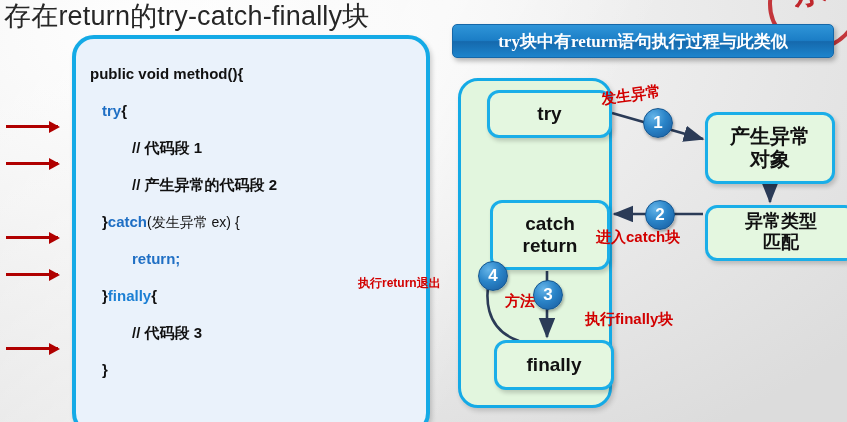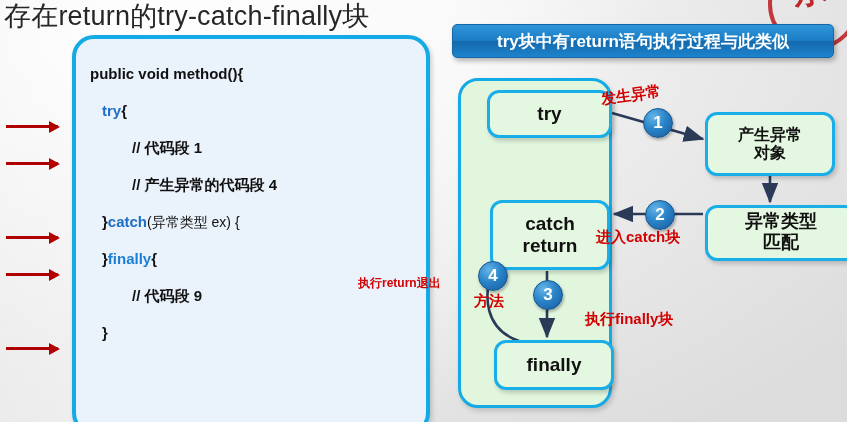--- a/index.html
+++ b/index.html
@@ -63,39 +63,40 @@
 
   
   .banner{
     position:absolute;left:452px;top:24px;width:382px;height:34px;
     background:linear-gradient(180deg,#2f95d8 0%,#1b7ec6 48%,#1569ad 52%,#1d84cc 100%);
     border:1px solid #1567a8;border-radius:5px;
     box-shadow:2px 3px 5px rgba(0,0,0,.28);
     color:#fff;font-size:17px;font-weight:bold;
     display:flex;align-items:center;justify-content:center;white-space:nowrap;
     box-sizing:border-box;
+    font-family:Liberation Serif, serif;
   }
 
   
   .green-panel{
     position:absolute;left:458px;top:78px;width:154px;height:330px;
     background:#e2f6de;border:3px solid #14aae6;border-radius:20px;
     box-shadow:2px 3px 5px rgba(0,0,0,.16);
     box-sizing:border-box;
   }
   .node{
     position:absolute;background:#e4f7e0;border:3px solid #1aaee8;border-radius:12px;
     box-shadow:2px 3px 4px rgba(0,0,0,.18);
     display:flex;align-items:center;justify-content:center;text-align:center;
     font-weight:bold;color:#111;box-sizing:border-box;line-height:1.15;
   }
   .n-try{left:487px;top:90px;width:125px;height:48px;font-size:19px;}
   .n-catch{left:490px;top:200px;width:120px;height:70px;font-size:19px;}
   .n-finally{left:494px;top:340px;width:120px;height:50px;font-size:19px;}
-  .n-produce{left:705px;top:112px;width:130px;height:64px;font-size:16px;}
+  .n-produce{left:705px;top:112px;width:130px;height:72px;font-size:20px;}
   .n-match{left:705px;top:205px;width:152px;height:56px;font-size:18px;font-family:Liberation Mono, monospace;}
 
   
   .wires{position:absolute;left:0;top:0;width:847px;height:422px;pointer-events:none;}
 
   
   .num{
     position:absolute;width:28px;height:28px;border-radius:50%;
     background:radial-gradient(circle at 34% 28%, #64b4e8 0%, #2a84c8 45%, #17599c 100%);
     border:1px solid #15568f;
@@ -109,21 +110,21 @@
   .num4{left:478px;top:261px;}
 
   
   .rlabel{
     position:absolute;color:#d20000;font-weight:bold;white-space:nowrap;
   }
   .lbl-exc{left:601px;top:86px;font-size:15px;transform:rotate(-8deg);}
   .lbl-enter{left:596px;top:228px;font-size:15px;}
   .lbl-fin{left:585px;top:310px;font-size:15px;}
   .lbl-ret{left:358px;top:275px;font-size:12px;}
-  .lbl-method{left:474px;top:292px;font-size:15px;}
+  .lbl-method{left:505px;top:292px;font-size:15px;}
 </style>
 </head>
 <body>
 
 <div class="bg-sheen"></div>
 
 <div class="page-title">存在return的try-catch-finally块</div>
 
 <div class="seal"></div>
 <div class="seal-mark">永</div>
@@ -134,34 +135,37 @@
         <span class="bold">public void method(){</span>
       </div>
       <div class="cl ind1">
         <span class="kw">try</span>
         <span class="bold"> {</span>
       </div>
       <div class="cl ind2">
         <span class="bold">// 代码段 1</span>
       </div>
       <div class="cl ind2">
-        <span class="bold">// 产生异常的代码段 4</span>
+        <span class="bold">// 产生异常的代码段 2</span>
       </div>
       <div class="cl ind1">
         <span class="bold">} </span>
         <span class="kw">catch</span>
-        <span class="sm"> (异常类型 ex) {</span>
+        <span class="sm"> (发生异常 ex) {</span>
+      </div>
+      <div class="cl ind2">
+        <span class="kw">return;</span>
       </div>
       <div class="cl ind1">
         <span class="bold">}</span>
         <span class="kw2">finally</span>
         <span class="bold">{</span>
       </div>
       <div class="cl ind2">
-        <span class="bold">// 代码段 9</span>
+        <span class="bold">// 代码段 3</span>
       </div>
       <div class="cl ind1">
         <span class="bold">}</span>
       </div>
     </div>
 </div>
 <div id="code-arrows">
     <div class="rarrow" style="top: 125px;"></div>
     <div class="rarrow" style="top: 162px;"></div>
     <div class="rarrow" style="top: 236px;"></div>

